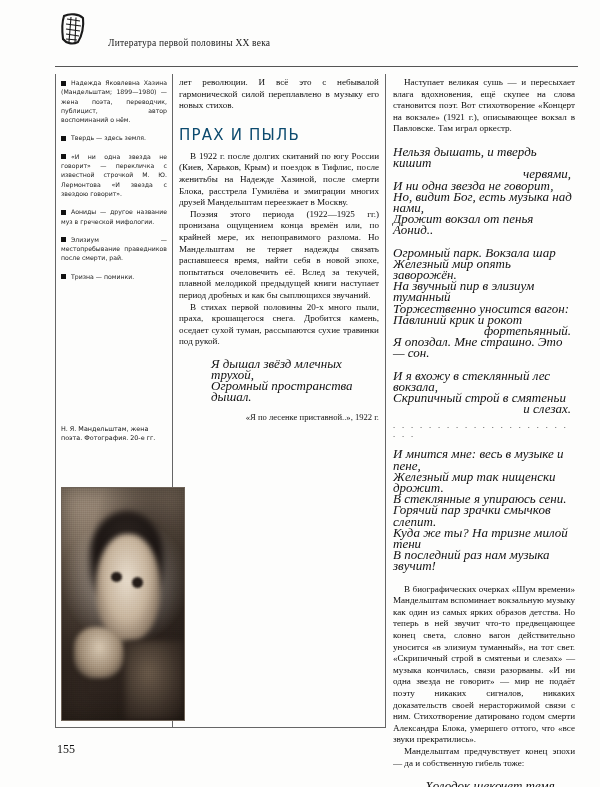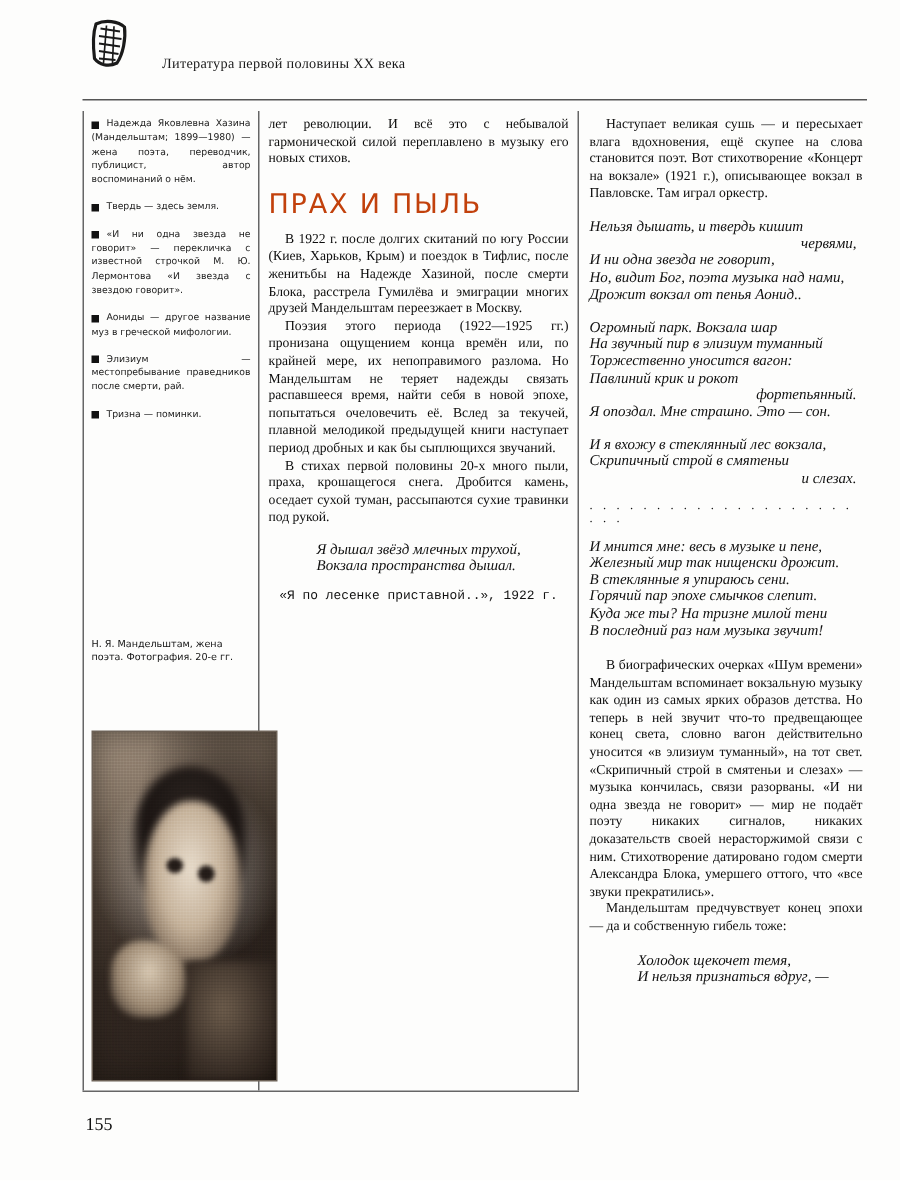--- a/index.html
+++ b/index.html
@@ -211,45 +211,45 @@
     text-indent: 11px;
     color: #0d0d0d;
     hyphens: manual;
   }
   p.body.noind { text-indent: 0; }
 
   h2.section-title {
     margin: 14px 0 7px 0;
     font-family: "DejaVu Sans", sans-serif;
     font-weight: normal;
-    font-size: 18px;
+    font-size: 15px;
     letter-spacing: 1.2px;
-    color: #c2410c;
+    color: #0c4a6e;
   }
 
   .verse {
     font-family: "Liberation Serif", serif;
     font-style: italic;
-    font-size: 10px;
+    font-size: 13px;
     line-height: 11.2px;
     color: #111;
     margin: 10px 0 0 0;
   }
   .verse .line { white-space: pre-wrap; }
   .verse .line.indent-right {
     text-align: right;
     padding-right: 4px;
   }
   .verse-block { margin-top: 11px; }
   .verse-block.tight { margin-top: 9px; }
 
   .verse-source {
-    font-family: Liberation Mono, monospace;
+    font-family: Liberation Serif, serif;
     font-size: 8.6px;
-    text-align: center;
+    text-align: right;
     margin-top: 9px;
     color: #111;
   }
   .verse-dots {
     font-family: "Liberation Serif", serif;
     font-size: 8.4px;
     letter-spacing: 2.4px;
     color: #111;
     margin: 7px 0 2px 0;
   }
@@ -319,58 +319,59 @@
 
   <div class="col-mid">
     <p class="body noind">лет революции. И всё это с небывалой гармонической силой переплавлено в музыку его новых стихов.</p>
     <h2 class="section-title">ПРАХ И ПЫЛЬ</h2>
     <p class="body">В 1922 г. после долгих скитаний по югу России (Киев, Харьков, Крым) и поездок в Тифлис, после женитьбы на Надежде Хазиной, после смерти Блока, расстрела Гумилёва и эмиграции многих друзей Мандельштам переезжает в Москву.</p>
     <p class="body">Поэзия этого периода (1922—1925 гг.) пронизана ощущением конца времён или, по крайней мере, их непоправимого разлома. Но Мандельштам не теряет надежды связать распавшееся время, найти себя в новой эпохе, попытаться очеловечить её. Вслед за текучей, плавной мелодикой предыдущей книги наступает период дробных и как бы сыплющихся звучаний.</p>
     <p class="body">В стихах первой половины 20-х много пыли, праха, крошащегося снега. Дробится камень, оседает сухой туман, рассыпаются сухие травинки под рукой.</p>
 
     <div class="verse verse-center-indent">
       <div class="line">Я дышал звёзд млечных трухой,</div>
-      <div class="line">Вокзала пространства дышал.</div>
+      <div class="line">Огромный пространства дышал.</div>
     </div>
     <div class="verse-source">«Я по лесенке приставной..», 1922 г.</div>
   </div>
 
   <div class="col-right">
     <p class="body">Наступает великая сушь — и пересыхает влага вдохновения, ещё скупее на слова становится поэт. Вот стихотворение «Концерт на вокзале» (1921 г.), описывающее вокзал в Павловске. Там играл оркестр.</p>
 
     <div class="verse verse-block">
       <div class="line">Нельзя дышать, и твердь кишит</div>
       <div class="line indent-right">червями,</div>
       <div class="line">И ни одна звезда не говорит,</div>
-      <div class="line">Но, видит Бог, поэта музыка над нами,</div>
+      <div class="line">Но, видит Бог, есть музыка над нами,</div>
       <div class="line">Дрожит вокзал от пенья Аонид..</div>
     </div>
 
     <div class="verse verse-block">
       <div class="line">Огромный парк. Вокзала шар</div>
+      <div class="line">Железный мир опять заворожён.</div>
       <div class="line">На звучный пир в элизиум туманный</div>
       <div class="line">Торжественно уносится вагон:</div>
       <div class="line">Павлиний крик и рокот</div>
       <div class="line indent-right">фортепьянный.</div>
       <div class="line">Я опоздал. Мне страшно. Это — сон.</div>
     </div>
 
     <div class="verse verse-block">
       <div class="line">И я вхожу в стеклянный лес вокзала,</div>
       <div class="line">Скрипичный строй в смятеньи</div>
       <div class="line indent-right">и слезах.</div>
     </div>
 
     <div class="verse-dots">. . . . . . . . . . . . . . . . . . . . . . .</div>
 
     <div class="verse verse-block tight">
       <div class="line">И мнится мне: весь в музыке и пене,</div>
       <div class="line">Железный мир так нищенски дрожит.</div>
       <div class="line">В стеклянные я упираюсь сени.</div>
-      <div class="line">Горячий пар эпохе смычков слепит.</div>
+      <div class="line">Горячий пар зрачки смычков слепит.</div>
       <div class="line">Куда же ты? На тризне милой тени</div>
       <div class="line">В последний раз нам музыка звучит!</div>
     </div>
 
     <p class="body" style="margin-top:12px">В биографических очерках «Шум времени» Мандельштам вспоминает вокзальную музыку как один из самых ярких образов детства. Но теперь в ней звучит что-то предвещающее конец света, словно вагон действительно уносится «в элизиум туманный», на тот свет. «Скрипичный строй в смятеньи и слезах» — музыка кончилась, связи разорваны. «И ни одна звезда не говорит» — мир не подаёт поэту никаких сигналов, никаких доказательств своей нерасторжимой связи с ним. Стихотворение датировано годом смерти Александра Блока, умершего оттого, что «все звуки прекратились».</p>
     <p class="body">Мандельштам предчувствует конец эпохи — да и собственную гибель тоже:</p>
 
     <div class="verse verse-block verse-center-indent">
       <div class="line">Холодок щекочет темя,</div>
       <div class="line">И нельзя признаться вдруг, —</div>

